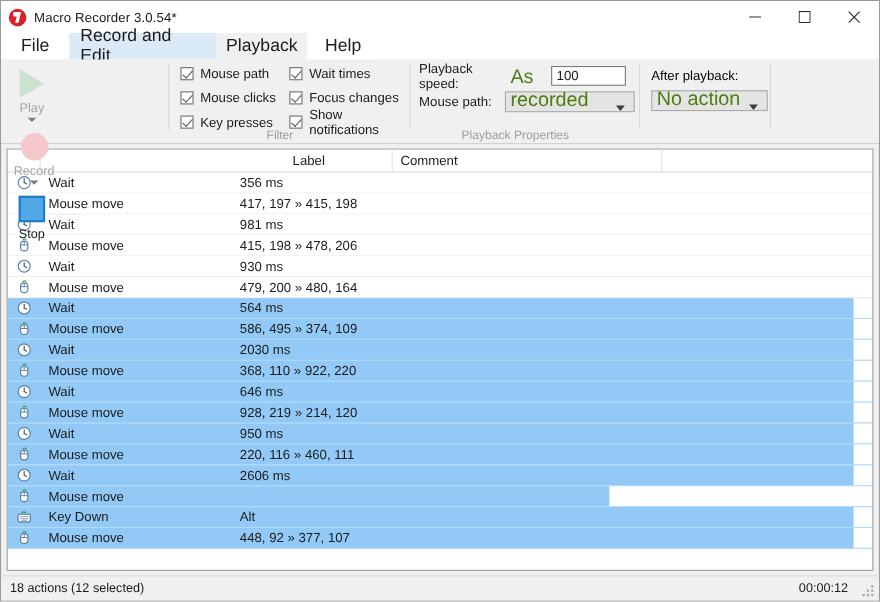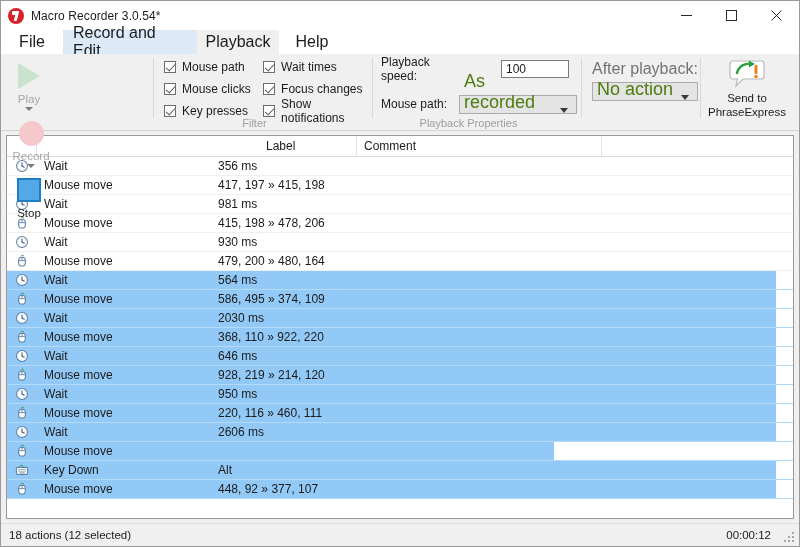--- a/index.html
+++ b/index.html
@@ -203,21 +203,21 @@
     content: "";
     position: absolute;
     left: 3px; top: 0px;
     width: 4px; height: 8px;
     border: solid #5d5d5d;
     border-width: 0 1.6px 1.6px 0;
     transform: rotate(42deg);
   }
 
   
-  .pbprops { width: 208px; padding-left: 8px; padding-top: 5px; gap: 12px; }
+  .pbprops { width: 208px; padding-left: 8px; padding-top: 5px; }
   .proprow {
     display: flex; align-items: center;
     height: 20px; margin-bottom: 3px;
     font-size: 12px; color: #1b1b1b;
   }
   .proplbl { width: 78px; flex: 0 0 auto; }
   .txtfield {
     width: 68px; height: 18px;
     border: 1px solid #7a7a7a;
     background: #fff;
@@ -243,21 +243,21 @@
     width: 0; height: 0;
     border-left: 4px solid transparent;
     border-right: 4px solid transparent;
     border-top: 5px solid #3a3a3a;
     margin-left: 6px; margin-right: 4px;
   }
   .combo.mousepath { width: 118px; }
 
   
   .afterpb { width: 118px; padding-left: 10px; padding-top: 5px; }
-  .afterpb .lbl { font-size: 16px; color: #737373; height: 20px; display:flex; align-items:center;}
+  .afterpb .lbl { font-size: 12px; color: #000000; height: 20px; display:flex; align-items:center;}
   .combo.noaction { width: 106px; margin-top: 3px; }
 
   
   .sendto {
     width: 92px;
     align-items: center;
     padding-top: 4px;
   }
   .sendto .caption {
     font-size: 11.5px; color: #1b1b1b;
@@ -477,35 +477,20 @@
     <div class="group afterpb">
       <div class="lbl">After playback:</div>
       <span class="combo noaction">
         <span class="cval">No action</span>
         <span class="chev"></span>
       </span>
     </div>
 
     <div class="group-sep"></div>
 
-    <div class="group sendto">
-      <div class="glyph" style="height:32px;display:flex;align-items:center;justify-content:center;">
-        <svg width="36" height="30" viewBox="0 0 36 30">
-          <path d="M4 2 H32 A3 3 0 0 1 35 5 V17 A3 3 0 0 1 32 20 H14 L7 27 L8.5 20 H4 A3 3 0 0 1 1 17 V5 A3 3 0 0 1 4 2 Z" fill="#ffffff" stroke="#b9b9b9" stroke-width="1.2"></path>
-          <path d="M8 14 C10 6 17 4 23 5" fill="none" stroke="#2f9e3f" stroke-width="2.4" stroke-linecap="round"></path>
-          <path d="M20 1.5 L26 5 L20 8.5 Z" fill="#2f9e3f"></path>
-          <rect x="25.5" y="6" width="3" height="9" rx="1.2" fill="#e8821a"></rect>
-          <circle cx="27" cy="17.5" r="1.8" fill="#e8821a"></circle>
-        </svg>
-      </div>
-      <div class="caption">
-        <span>Send to</span><br>
-        <span>PhraseExpress</span>
-      </div>
-    </div>
   </div>
 
   <div class="tablewrap">
     <div class="thead">
       <div class="th c-icon"></div>
       <div class="th c-value">Value</div>
       <div class="th c-label">Label</div>
       <div class="th c-comment">Comment</div>
       <div class="th c-last"></div>
     </div>

